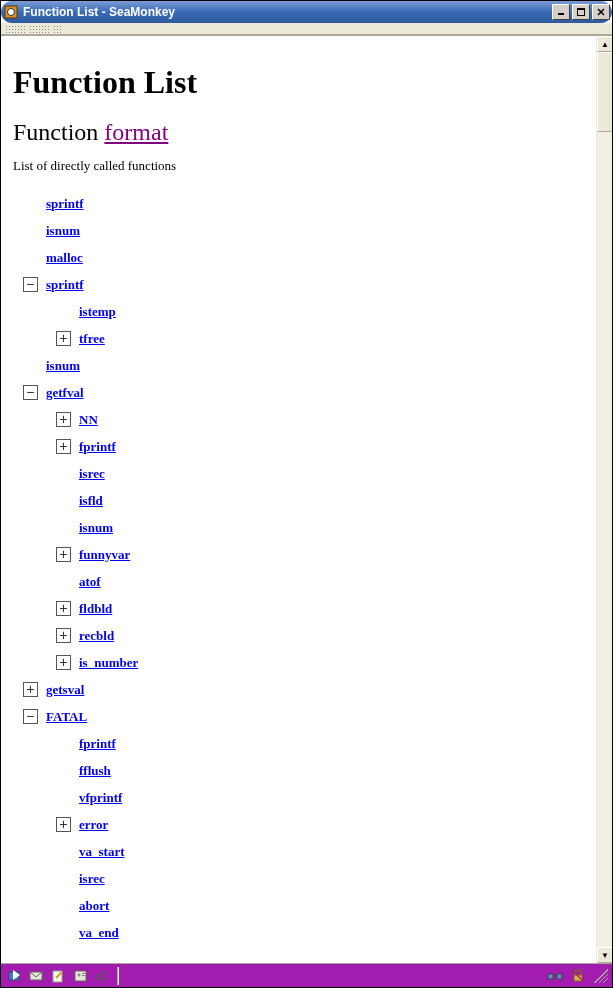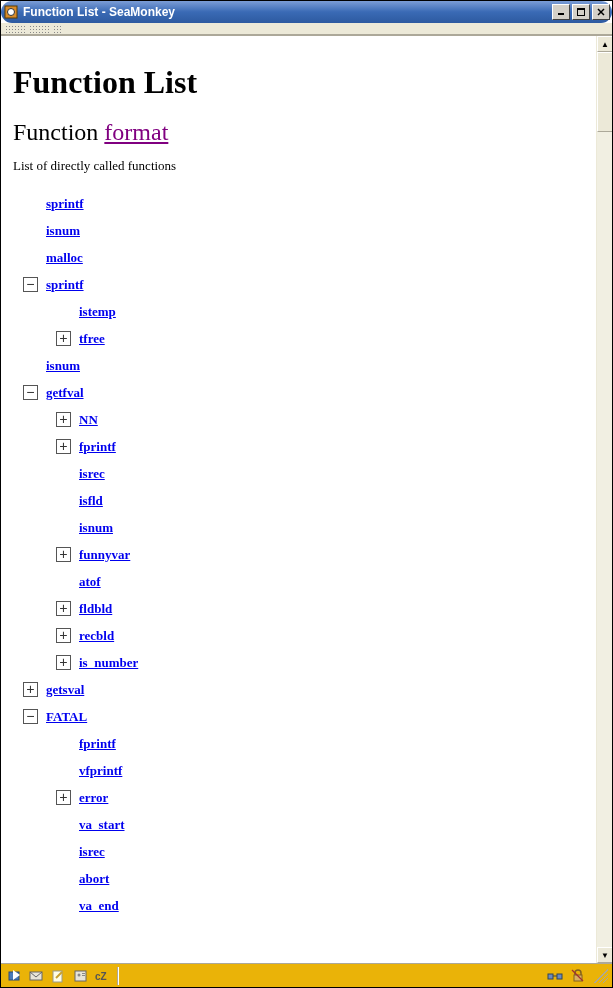--- a/index.html
+++ b/index.html
@@ -159,21 +159,21 @@
     text-decoration: underline;
     font-size: 13px;
     font-weight: bold;
   }
   .statusbar {
     position: absolute;
     bottom: 0;
     left: 0;
     right: 0;
     height: 24px;
-    background: #eab308;
+    background: #a21caf;
     border-top: 1px solid #aca899;
     display: flex;
     align-items: center;
     padding: 0 4px;
     font-family: Tahoma, sans-serif;
     font-size: 11px;
   }
   .status-icon {
     width: 20px;
     height: 16px;
@@ -348,20 +348,25 @@
           <a href="#" class="fn">FATAL</a>
         </div>
         <div class="row">
           <span class="indent" style="width: 43px;"></span>
           <span class="exp-spacer"></span>
           <a href="#" class="fn">fprintf</a>
         </div>
         <div class="row">
           <span class="indent" style="width: 43px;"></span>
           <span class="exp-spacer"></span>
+          <a href="#" class="fn">fflush</a>
+        </div>
+        <div class="row">
+          <span class="indent" style="width: 43px;"></span>
+          <span class="exp-spacer"></span>
           <a href="#" class="fn">vfprintf</a>
         </div>
         <div class="row">
           <span class="indent" style="width: 43px;"></span>
           <span class="exp">+</span>
           <a href="#" class="fn">error</a>
         </div>
         <div class="row">
           <span class="indent" style="width: 43px;"></span>
           <span class="exp-spacer"></span>

